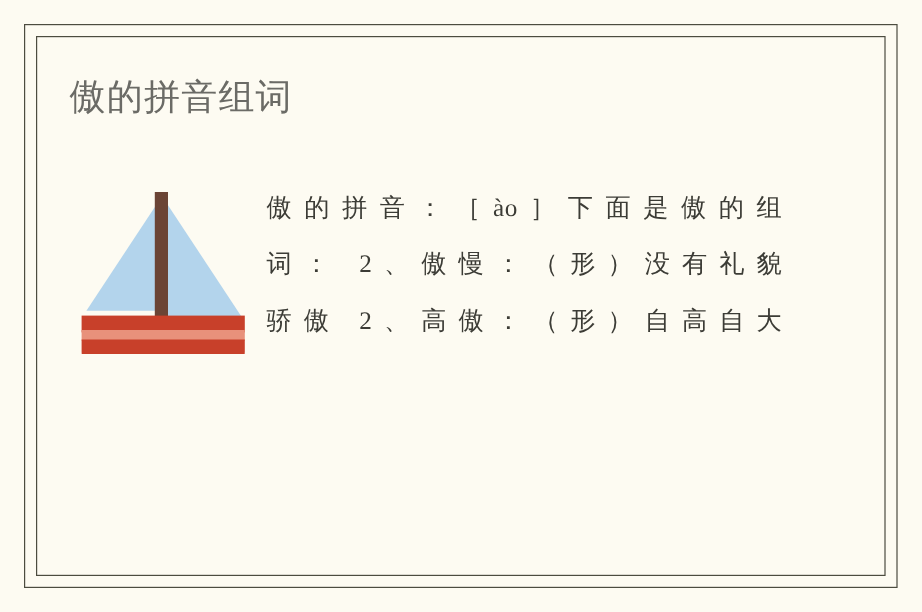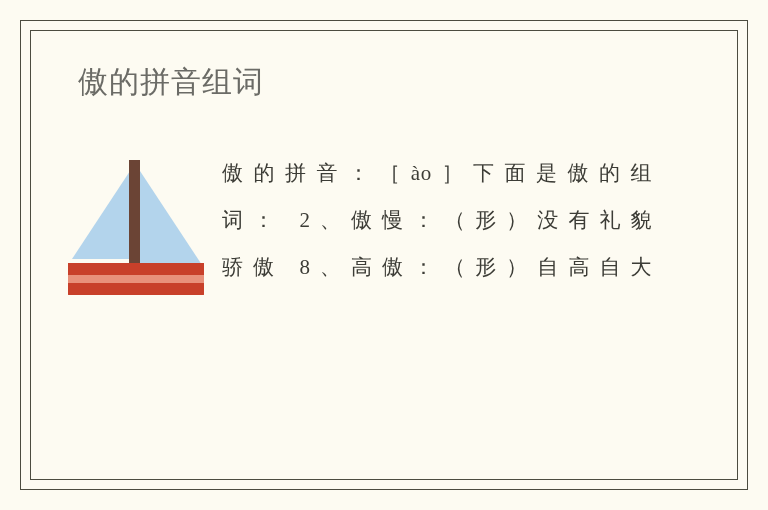--- a/index.html
+++ b/index.html
@@ -49,21 +49,20 @@
   #page-title {
     position: absolute;
     left: 58px;
     top: 62px;
     font-family: "Liberation Sans", "DejaVu Sans", sans-serif;
     font-size: 30px;
     line-height: 40px;
     letter-spacing: 1px;
     color: #6B6B66;
     white-space: nowrap;
-    margin-left: 20px;
   }
 
   #content-row {
     position: absolute;
     left: 0;
     top: 150px;
     width: 764px;
     height: 260px;
   }
 
@@ -127,17 +126,17 @@
 
         <rect x="8" y="120" width="136" height="9" fill="#E8917B"></rect>
 
         <path d="M8,128 L144,128 L144,138 A68,34 0 0 1 8,138 Z" fill="#C8402A"></path>
       </svg>
     </div>
 
     <div id="body-text" style="color: rgb(60, 60, 54);">
       <span class="ln"> 傲的拼音：［ào］下面是傲的组</span>
       <span class="ln">词： 2、傲慢：（形）没有礼貌</span>
-      <span class="ln last">骄傲 8、高傲：（形）自高自大</span>
+      <span class="ln last">骄傲 2、高傲：（形）自高自大</span>
     </div>
 
   </div>
 </div>
 
 </body></html>

